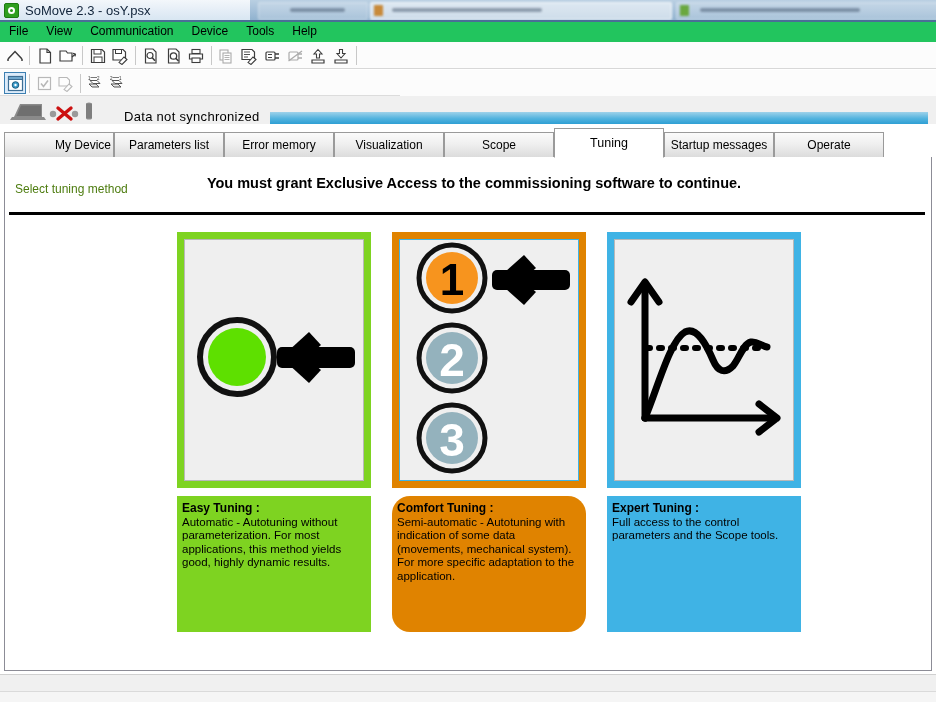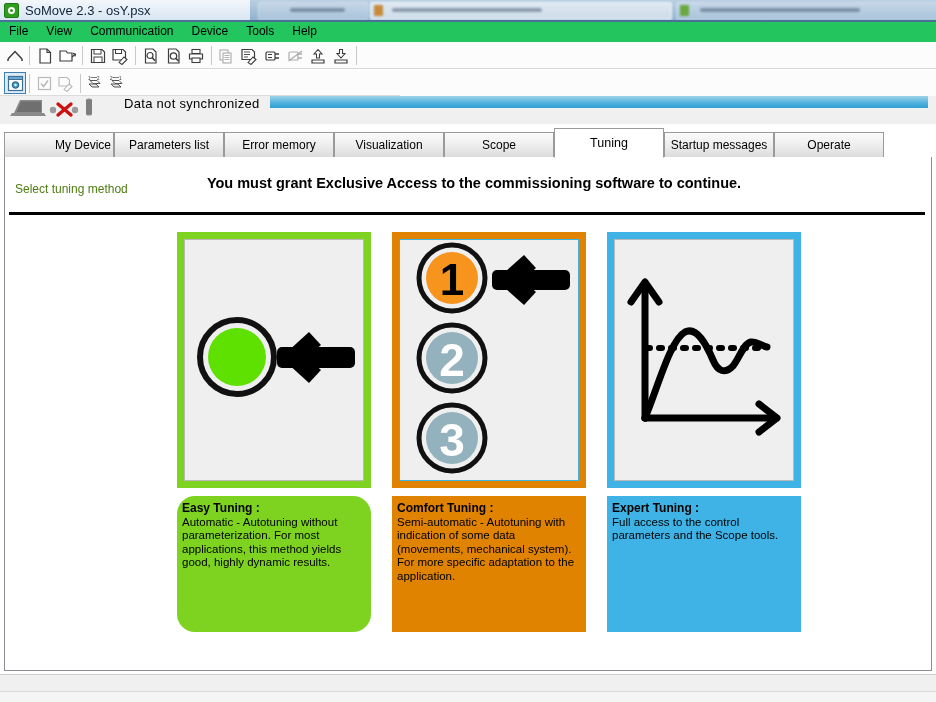--- a/index.html
+++ b/index.html
@@ -182,21 +182,21 @@
     background: #dcdcdc;
   }
 
   
   .syncrow {
     position: absolute;
     left: 0; top: 96px;
     width: 936px; height: 28px;
     background: #f0f0f0;
     display: flex;
-    align-items: flex-start;
+    align-items: flex-end;
   }
   .sync-icons {
     margin-left: 8px;
     flex: 0 0 auto;
     display: flex;
     align-items: center;
   }
   .sync-text {
     margin-left: 8px;
     font-size: 13px;
@@ -574,21 +574,21 @@
               <circle cx="52" cy="117" r="37" fill="none" stroke="#111" stroke-width="6"></circle>
               <circle cx="52" cy="117" r="29" fill="#5ee000"></circle>
               <g fill="#000">
                 <rect x="92" y="107" width="78" height="21" rx="5"></rect>
                 <path d="M96 117.5 L124 92 L136 105 L114 124 Z"></path>
                 <path d="M96 117.5 L124 143 L136 130 L114 111 Z"></path>
               </g>
             </svg>
           </div>
         </div>
-        <div class="card-desc" style="background:#7ed321;border-radius:18px;">
+        <div class="card-desc" style="background:#7ed321;">
           <b>Easy Tuning :</b><br>
           <span>Automatic - Autotuning without parameterization. For most applications, this method yields good, highly dynamic results.</span>
         </div>
       </div>
 
       <div class="card" style="left:215px;">
         <div class="card-image" style="background:#e08300;">
           <div class="card-image-inner" style="border-color:#3fb3e5;">
             <svg width="180" height="242" viewBox="0 0 180 242">
 
@@ -605,21 +605,21 @@
               <circle cx="52" cy="118" r="33" fill="none" stroke="#111" stroke-width="5"></circle>
               <circle cx="52" cy="118" r="26" fill="#94b2bd"></circle>
               <text x="52" y="136" font-size="46" font-weight="bold" fill="#fff" text-anchor="middle" font-family="Liberation Sans, sans-serif">2</text>
 
               <circle cx="52" cy="198" r="33" fill="none" stroke="#111" stroke-width="5"></circle>
               <circle cx="52" cy="198" r="26" fill="#94b2bd"></circle>
               <text x="52" y="216" font-size="46" font-weight="bold" fill="#fff" text-anchor="middle" font-family="Liberation Sans, sans-serif">3</text>
             </svg>
           </div>
         </div>
-        <div class="card-desc" style="background:#e08300;">
+        <div class="card-desc" style="background:#e08300;border-radius:18px;">
           <b>Comfort Tuning :</b><br>
           <span>Semi-automatic - Autotuning with indication of some data (movements, mechanical system). For more specific adaptation to the application.</span>
         </div>
       </div>
 
       <div class="card" style="left:430px;">
         <div class="card-image" style="background:#3fb3e5;">
           <div class="card-image-inner">
             <svg width="180" height="242" viewBox="0 0 180 242">
 

